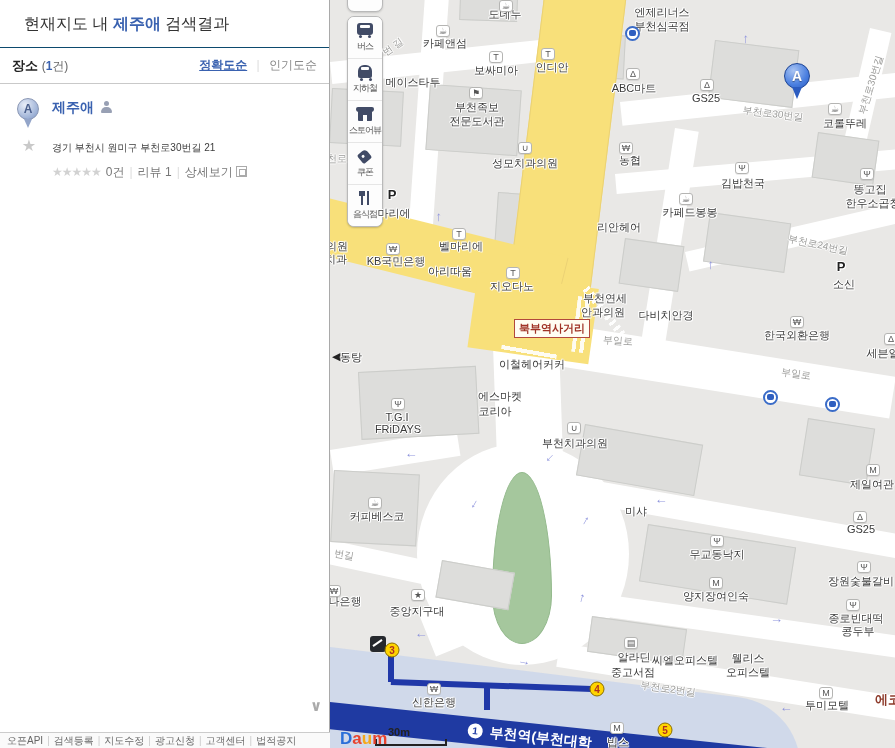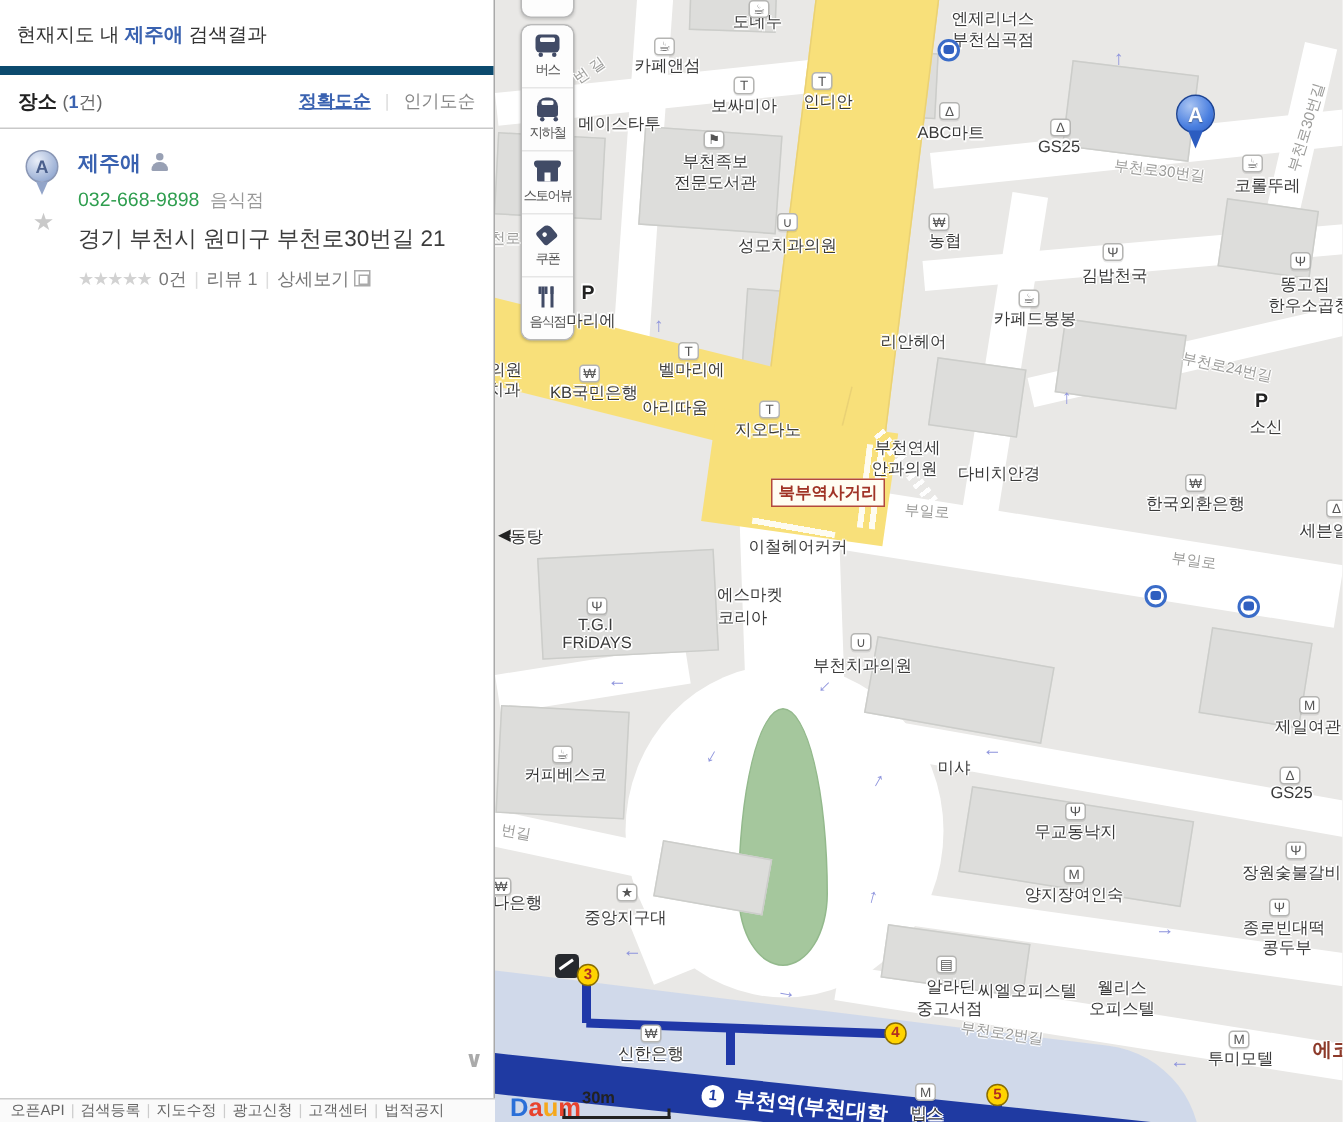--- a/index.html
+++ b/index.html
@@ -2,21 +2,21 @@
 <html><head>
 <meta charset="utf-8">
 <style>
   * { box-sizing: border-box; margin:0; padding:0; }
   html,body { width:895px; height:748px; overflow:hidden; }
   body { font-family:"Liberation Sans","DejaVu Sans",sans-serif; background:#fff; }
   #app { position:relative; width:895px; height:748px; overflow:hidden; }
 
   
   #sidebar { position:absolute; left:0; top:0; width:330px; height:748px; background:#fff; border-right:1px solid #a9a9a9; }
-  .sb-header { padding:14px 11px 12px; font-size:13px; color:#333; border-bottom:6px solid #0c4a6e; }
+  .sb-header { padding:14px 24px 12px; font-size:16px; color:#333; border-bottom:1px solid #0c4a6e; }
   .kw { color:#3a62b0; font-weight:bold; }
   .sb-section { display:flex; align-items:center; justify-content:space-between; height:36px; padding:0 12px; border-bottom:1px solid #c9c9c9; }
   .sec-left { font-size:13px; color:#222; font-weight:bold; }
   .sec-count { font-weight:normal; color:#666; font-size:12px; }
   .sec-count b { color:#3a62b0; font-weight:bold; }
   .sort { font-size:12px; color:#888; }
   .sort .on { color:#3a62b0; font-weight:bold; text-decoration:underline; cursor:pointer; }
   .sort .sep { color:#ddd; margin:0 6px; }
   .sort .off { cursor:pointer; }
   .result { display:flex; padding:14px 12px; }
@@ -27,21 +27,21 @@
      color:#4a5f8c; font-weight:bold; font-size:12px; line-height:20px; text-align:center; }
   .pin-s .tail { position:absolute; left:7px; top:21px; width:0; height:0; border:4px solid transparent; border-top:9px solid #93a5c9; }
   .star-s { font-size:16px; color:#c9c9c9; margin-top:4px; }
   .r-body { flex:1; padding-left:6px; }
   .r-name { font-size:14px; font-weight:bold; color:#3a62b0; }
   .person-ico { display:inline-block; width:13px; height:13px; position:relative; vertical-align:-2px; margin-left:6px; }
   .person-ico:before { content:""; position:absolute; left:4px; top:0; width:5px; height:5px; border-radius:50%; background:#98a0b4; }
   .person-ico:after { content:""; position:absolute; left:1px; top:6px; width:11px; height:6px; border-radius:5px 5px 1px 1px; background:#98a0b4; }
   .r-phone { margin-top:7px; font-size:13px; color:#2f9e4f; }
   .r-cat { color:#999; font-size:12px; margin-left:7px; }
-  .r-addr { margin-top:8px; font-size:15px; color:#3c3c3c; }
+  .r-addr { margin-top:24px; font-size:10px; color:#3c3c3c; }
   .r-jibun { margin-top:6px; font-size:12px; color:#999; }
   .jb-badge { display:inline-block; font-size:10px; color:#8a8a8a; background:#eee; padding:1px 7px 1px 4px; margin-right:5px;
      clip-path:polygon(0 0, 82% 0, 100% 50%, 82% 100%, 0 100%); }
   .r-review { margin-top:9px; font-size:12px; color:#777; }
   .stars { color:#d2d2d2; font-size:12px; letter-spacing:-1px; margin-right:5px; }
   .vsep { color:#ddd; margin:0 5px; }
   .ext-ico { display:inline-block; width:11px; height:11px; border:1px solid #aaa; position:relative; vertical-align:-1px; margin-left:3px; }
   .ext-ico:after { content:""; position:absolute; left:2px; top:2px; width:5px; height:5px; border:1px solid #aaa; }
   .scroll-down { position:absolute; left:310px; top:697px; font-size:15px; color:#aaa; font-weight:bold; cursor:pointer; }
   #footer { position:absolute; left:0; bottom:0; width:330px; height:16px; background:#fafafa; border-top:1px solid #ccc;
@@ -139,23 +139,20 @@
         <div class="pin-s">
           <div class="head">A</div>
           <div class="tail"></div>
         </div>
         <div class="star-s">★</div>
       </div>
       <div class="r-body">
         <div>
           <span class="r-name">제주애</span><span class="person-ico"></span>
         </div>
-        <div class="r-phone">
-          <span>032-668-9898</span><span class="r-cat">음식점</span>
-        </div>
         <div class="r-addr">경기 부천시 원미구 부천로30번길 21</div>
         <div class="r-review">
           <span class="stars">★★★★★</span><span>0건</span><span class="vsep">|</span><span>리뷰 1</span><span class="vsep">|</span><span>상세보기</span><span class="ext-ico"></span>
         </div>
       </div>
     </div>
 
     <div class="scroll-down">∨</div>
     <div id="footer"><span class="lnk">오픈API</span><span class="fsep">|</span><span class="lnk">검색등록</span><span class="fsep">|</span><span class="lnk">지도수정</span><span class="fsep">|</span><span class="lnk">광고신청</span><span class="fsep">|</span><span class="lnk">고객센터</span><span class="fsep">|</span><span class="lnk">법적공지</span></div>
   </div>
@@ -270,21 +267,21 @@
       <div class="mlabel" style="left: 147px; top: 100px;">부천족보</div>
       <div class="mlabel" style="left: 147px; top: 114px;">전문도서관</div>
       <div class="mlabel" style="left: 332px; top: 5px;">엔제리너스</div>
       <div class="mlabel" style="left: 332px; top: 19px;">부천심곡점</div>
       <div class="mlabel" style="left: 304px; top: 81px;">ABC마트</div>
       <div class="mlabel" style="left: 376px; top: 92px;">GS25</div>
       <div class="mlabel" style="left: 515px; top: 116px;">코롤뚜레</div>
       <div class="mlabel" style="left: 300px; top: 153px;">농협</div>
       <div class="mlabel" style="left: 413px; top: 176px;">김밥천국</div>
       <div class="mlabel" style="left: 360px; top: 205px;">카페드봉봉</div>
-      <div class="mlabel" style="left: 279px; top: 220px;">리안헤어</div>
+      <div class="mlabel" style="left: 289px; top: 220px;">리안헤어</div>
       <div class="mlabel" style="left: 540px; top: 182px;">똥고집</div>
       <div class="mlabel" style="left: 543px; top: 196px;">한우소곱창</div>
       <div class="mlabel pk" style="left: 511px; top: 259px;">P</div>
       <div class="mlabel" style="left: 514px; top: 277px; text-align: right;">소신</div>
       <div class="mlabel" style="left: 467px; top: 328px;">한국외환은행</div>
       <div class="mlabel" style="left: 336px; top: 308px;">다비치안경</div>
       <div class="mlabel" style="left: 195px; top: 156px;">성모치과의원</div>
       <div class="mlabel pk" style="left: 62px; top: 187px;">P</div>
       <div class="mlabel" style="left: 64px; top: 206px;">마리에</div>
       <div class="mlabel" style="left: 131px; top: 239px;">벨마리에</div>

